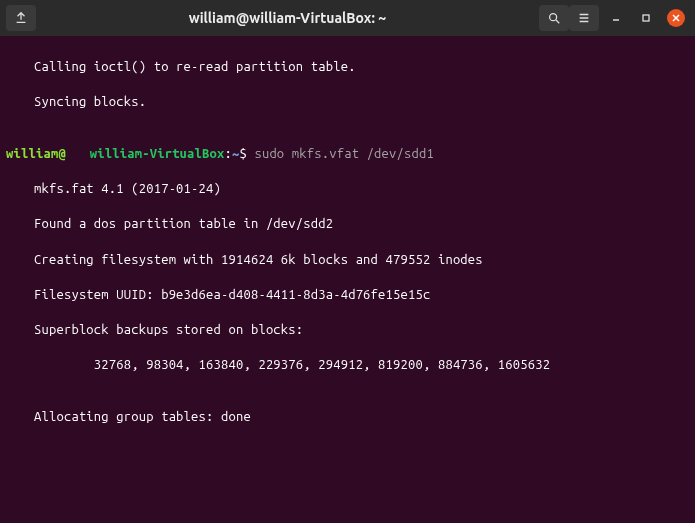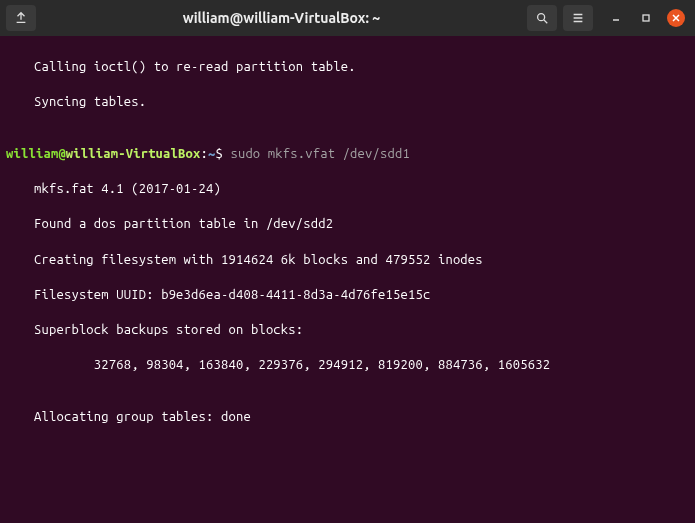--- a/index.html
+++ b/index.html
@@ -10,21 +10,20 @@
       font-family: "Ubuntu Mono", "DejaVu Sans Mono", monospace;
       font-size: 13px;
       overflow: hidden;
     }
     .titlebar {
       height: 36px;
       background: #2b2b2b;
       display: flex;
       align-items: center;
       padding: 0 6px;
-      gap: 6px;
     }
     .titlebar-btn {
       width: 30px;
       height: 26px;
       background: #3a3a3a;
       border-radius: 4px;
       display: flex;
       align-items: center;
       justify-content: center;
       color: #ddd;
@@ -53,21 +52,21 @@
     .terminal {
       padding: 4px 6px 6px 6px;
       color: #fff;
       line-height: 1.35;
       white-space: pre;
       font-size: 13px;
       letter-spacing: 0.2px;
     }
     .line { display: block; }
     .user { color: #8ae234; font-weight: bold; }
-    .host { color: #bef264; font-weight: bold; }
+    .host { color: #22c55e; font-weight: bold; margin-left: 24px; }
     .colon { color: #fff; }
     .path { color: #729fcf; font-weight: bold; }
     .dollar { color: #fff; }
     .cmd { color: #a3a3a3; }
     .out { color: #fff; margin-left: 28px; }
   </style>
 </head>
 <body>
 
 <div class="titlebar">
@@ -102,21 +101,21 @@
     <div class="win-btn close">
       <svg viewBox="0 0 10 10">
           <path stroke="currentColor" stroke-width="1.5" d="M2 2l6 6M8 2l-6 6"></path>
         </svg>
     </div>
   </div>
 </div>
 
 <div class="terminal">
 <span class="line out">Calling ioctl() to re-read partition table.</span>
-<span class="line out">Syncing tables.</span>
+<span class="line out">Syncing blocks.</span>
 <span class="line out"></span>
 <span class="line"><span class="user">william</span><span class="user">@</span><span class="host">william-VirtualBox</span><span class="colon">:</span><span class="path">~</span><span class="dollar">$</span><span class="cmd"> sudo mkfs.vfat /dev/sdd1</span></span>
 <span class="line out">mkfs.fat 4.1 (2017-01-24)</span>
 <span class="line out">Found a dos partition table in /dev/sdd2</span>
 <span class="line out">Creating filesystem with 1914624 6k blocks and 479552 inodes</span>
 <span class="line out">Filesystem UUID: b9e3d6ea-d408-4411-8d3a-4d76fe15e15c</span>
 <span class="line out">Superblock backups stored on blocks:</span>
 <span class="line out">        32768, 98304, 163840, 229376, 294912, 819200, 884736, 1605632</span>
 <span class="line out"></span>
 <span class="line out">Allocating group tables: done</span>

